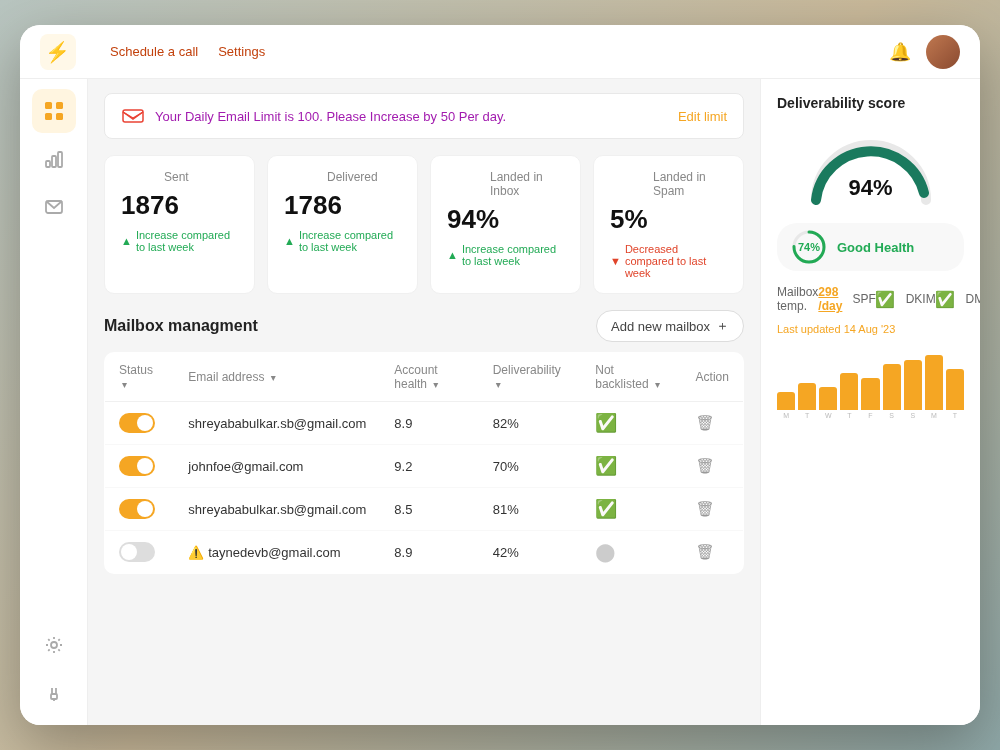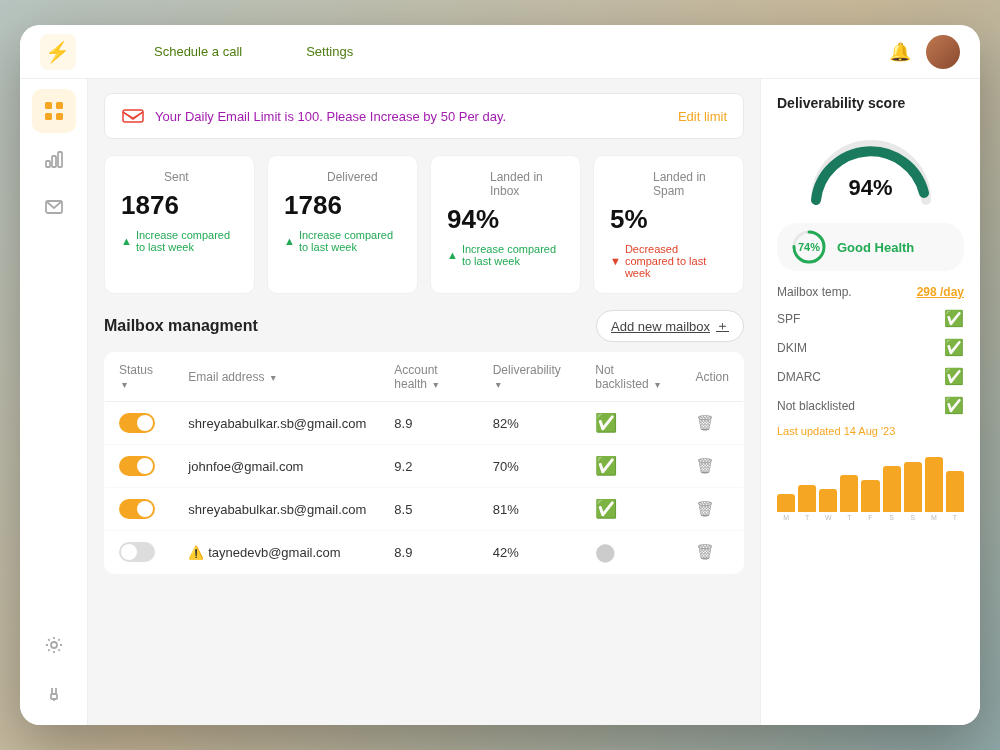--- a/index.html
+++ b/index.html
@@ -44,24 +44,23 @@
     .logo-bolt {
       font-size: 20px;
     }
     .nav-links {
       display: flex;
       gap: 20px;
       margin-left: 10px;
     }
     .nav-link {
       font-size: 13px;
-      color: #4d7c0f;
+      color: #c2410c;
       cursor: pointer;
       text-decoration: none;
-      margin-left: 44px;
     }
     .nav-right {
       margin-left: auto;
       display: flex;
       align-items: center;
       gap: 14px;
     }
     .bell-icon {
       font-size: 18px;
       color: #888;
@@ -204,21 +203,20 @@
       background: #fff;
       border: 1px solid #ddd;
       border-radius: 20px;
       padding: 6px 14px;
       font-size: 13px;
       cursor: pointer;
       color: #444;
       display: flex;
       align-items: center;
       gap: 6px;
-      text-decoration: underline;
     }
     
     .table-wrap {
       padding: 0 16px 16px;
     }
     .mailbox-table {
       width: 100%;
       background: #fff;
       border-radius: 10px;
       border: 1px solid #f0f0f0;
@@ -356,21 +354,20 @@
       color: #22aa55;
     }
     .health-text {
       font-size: 13px;
       font-weight: 600;
       color: #22aa55;
     }
     
     .stats-list {
       display: flex;
-      flex-direction: column;
       gap: 10px;
       margin-bottom: 10px;
     }
     .stat-row {
       display: flex;
       align-items: center;
       justify-content: space-between;
     }
     .stat-label {
       font-size: 12px;

